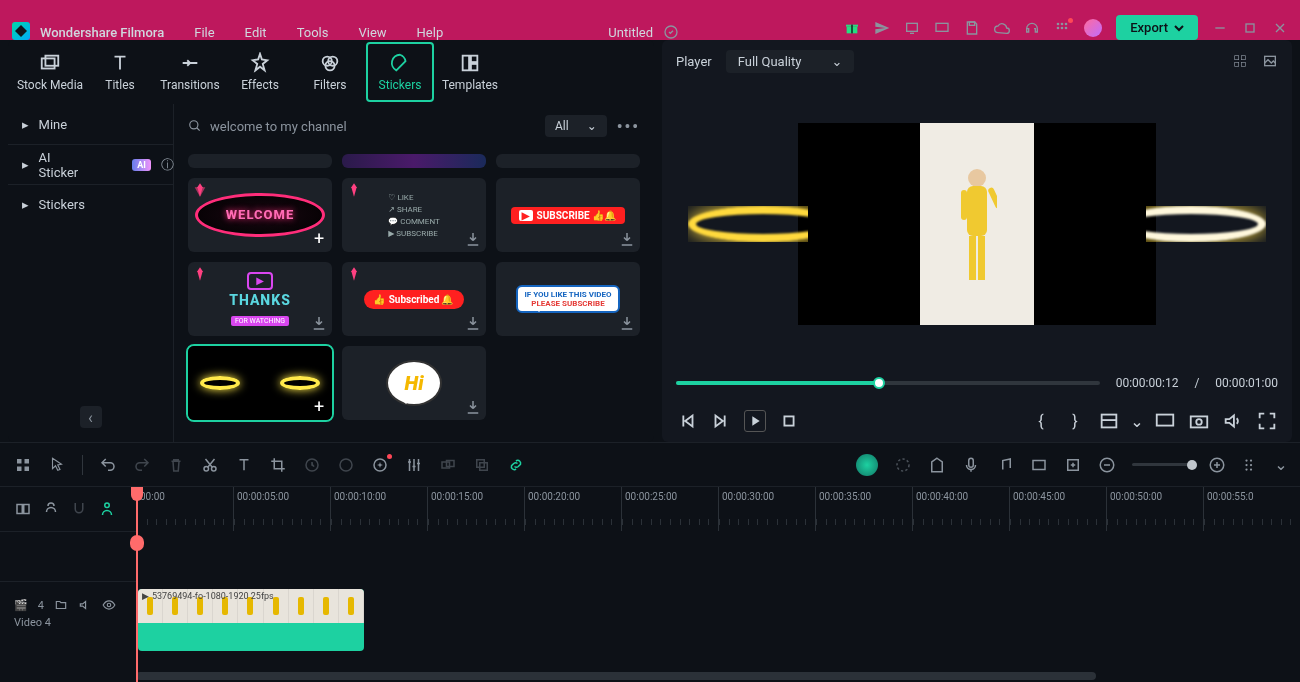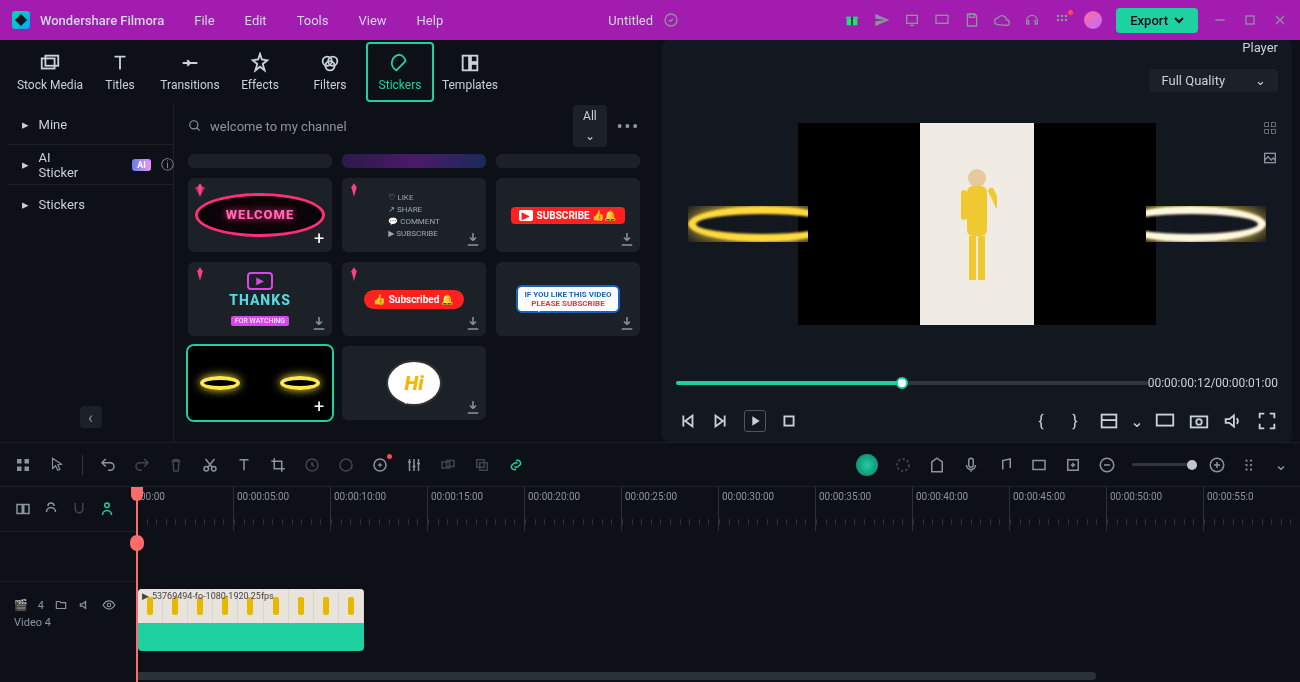--- a/index.html
+++ b/index.html
@@ -1,17 +1,17 @@
 <!DOCTYPE html>
 <html><head>
 <meta charset="utf-8">
 <style>
 * { margin:0; padding:0; box-sizing:border-box; font-family:-apple-system,BlinkMacSystemFont,"Segoe UI",Roboto,sans-serif; user-select:none; }
 body { background:#0d1117; color:#c9d1d9; width:1300px; height:682px; overflow:hidden; display:flex; flex-direction:column; }
-.titlebar { height:40px; background:#a21caf; display:flex; align-items:center; padding:0 12px; font-size:13px; color:#d0d7de; }
+.titlebar { height:40px; background:#be185d; display:flex; align-items:flex-end; padding:0 12px; font-size:13px; color:#d0d7de; }
 .logo { width:18px; height:18px; background:linear-gradient(135deg,#00d9a6,#00a8ff); border-radius:3px; margin-right:10px; position:relative; }
 .logo::after { content:""; position:absolute; inset:3px; background:#13171f; clip-path:polygon(50% 0,100% 50%,50% 100%,0 50%); }
 .app-name { font-weight:500; margin-right:30px; }
 .menu { display:flex; gap:30px; }
 .menu span { cursor:pointer; }
 .tb-center { flex:1; display:flex; justify-content:center; align-items:center; gap:10px; }
 .tb-right { display:flex; align-items:center; gap:14px; }
 .tb-ico { width:16px; height:16px; color:#8b949e; cursor:pointer; display:flex; align-items:center; justify-content:center; }
 .gift { color:#26de81; }
 .export-btn { background:#1dd1a1; color:#0d1117; padding:5px 14px; border-radius:4px; font-size:13px; font-weight:500; display:flex; align-items:center; gap:6px; cursor:pointer; }
@@ -28,43 +28,43 @@
 .browse { flex:1; display:flex; min-height:0; }
 .side-nav { width:166px; background:#0d1117; border-right:1px solid #1c2128; }
 .side-item { height:40px; display:flex; align-items:center; padding:0 14px; gap:10px; font-size:13px; color:#c9d1d9; cursor:pointer; border-top:1px solid #1c2128; }
 .side-item:first-child { border-top:none; }
 .ai-badge { font-size:9px; background:linear-gradient(90deg,#667eea,#f093fb); padding:1px 5px; border-radius:3px; color:#fff; font-weight:700;margin-left:44px; }
 .side-collapse { position:relative; height:26px; display:flex; align-items:center; justify-content:center; margin-top:180px; }
 .side-collapse .btn { width:22px; height:22px; background:#1c2128; border-radius:4px; display:flex; align-items:center; justify-content:center; color:#8b949e; cursor:pointer; }
 .content { flex:1; display:flex; flex-direction:column; }
 .search-row { height:44px; display:flex; align-items:center; padding:0 14px; gap:10px; }
 .srch { flex:1; display:flex; align-items:center; gap:8px; color:#8b949e; font-size:13px; }
-.filter-dd { background:#1c2128; padding:4px 10px; border-radius:4px; font-size:12px; display:flex; align-items:center; gap:6px; cursor:pointer;flex-direction:column; }
+.filter-dd { background:#1c2128; padding:4px 10px; border-radius:4px; font-size:12px; display:flex; align-items:center; gap:18px; cursor:pointer; }
 .more-ico { color:#8b949e; cursor:pointer; letter-spacing:2px; font-weight:bold; }
 .grid { flex:1; overflow-y:auto; padding:6px 14px 14px 14px; display:grid; grid-template-columns:repeat(3,1fr); gap:10px; align-content:start; position:relative; }
 .grid::-webkit-scrollbar { width:6px; } .grid::-webkit-scrollbar-thumb { background:#30363d; border-radius:3px; }
 .card { height:74px; background:#1c2128; border-radius:6px; position:relative; overflow:hidden; cursor:pointer; display:flex; align-items:center; justify-content:center; }
 .card.short { height:14px; }
 .card.sel { outline:2px solid #1dd1a1; }
 .gem { position:absolute; top:4px; left:4px; width:16px; height:16px; color:#ff4081; z-index:2; }
 .dl { position:absolute; bottom:4px; right:4px; width:18px; height:18px; color:#8b949e; z-index:2; }
 .add { position:absolute; bottom:4px; right:4px; width:18px; height:18px; color:#fff; z-index:2; font-size:18px; line-height:18px; text-align:center; }
 
 .right-pane { flex:1; background:#13171f; border-radius:6px; display:flex; flex-direction:column; }
-.player-hdr { height:42px; display:flex; align-items:flex-end; padding:0 14px; gap:14px; font-size:13px;flex-direction:column; }
+.player-hdr { height:42px; display:flex; align-items:center; padding:0 14px; gap:14px; font-size:13px; }
 .qual-dd { background:#1c2128; padding:4px 12px; border-radius:4px; display:flex; align-items:center; gap:30px; cursor:pointer; font-size:13px; }
 .player-hdr .sp { flex:1; }
 .preview { flex:1; display:flex; align-items:center; justify-content:center; padding:10px; }
 .canvas { width:358px; height:202px; background:#000; position:relative; display:flex; align-items:center; justify-content:center; }
 .portrait { width:114px; height:202px; background:#f0ece4; position:relative; z-index:1; }
 .person { position:absolute; left:50%; top:50%; transform:translate(-50%,-50%); width:40px; height:120px; }
 .halo { position:absolute; width:150px; height:36px; border:8px solid #ffd93d; border-radius:50%; top:50%; transform:translateY(-50%); filter:blur(1px); box-shadow:0 0 18px #ffd93d; }
 .halo.l { left:-110px; clip-path:polygon(0 0,80% 0,80% 100%,0 100%); }
 .halo.r { right:-110px; clip-path:polygon(20% 0,100% 0,100% 100%,20% 100%); border-color:#fff8dc; }
-.scrub { height:34px; display:flex; align-items:center; padding:0 14px; gap:0; font-size:12px; color:#c9d1d9; }
+.scrub { height:34px; display:flex; align-items:center; padding:0 14px; gap:16px; font-size:12px; color:#c9d1d9; }
 .scrub-track { flex:1; height:4px; background:#30363d; border-radius:2px; position:relative; }
 .scrub-fill { position:absolute; left:0; top:0; height:100%; width:48%; background:#1dd1a1; border-radius:2px; }
 .scrub-thumb { position:absolute; left:48%; top:50%; transform:translate(-50%,-50%); width:12px; height:12px; background:#fff; border-radius:50%; border:2px solid #1dd1a1; }
 .pcontrols { height:42px; display:flex; align-items:center; padding:0 14px; gap:12px; }
 .pcontrols .sp { flex:1; }
 .pc-btn { width:22px; height:22px; color:#c9d1d9; cursor:pointer; display:flex; align-items:center; justify-content:center; }
 .pc-btn.play { border:1px solid #555; border-radius:3px; padding:2px; }
 
 .timeline-area { height:240px; background:#0d1117; display:flex; flex-direction:column; border-top:1px solid #1c2128; }
 .tl-toolbar { height:44px; display:flex; align-items:center; padding:0 14px; gap:16px; border-bottom:1px solid #1c2128; }

